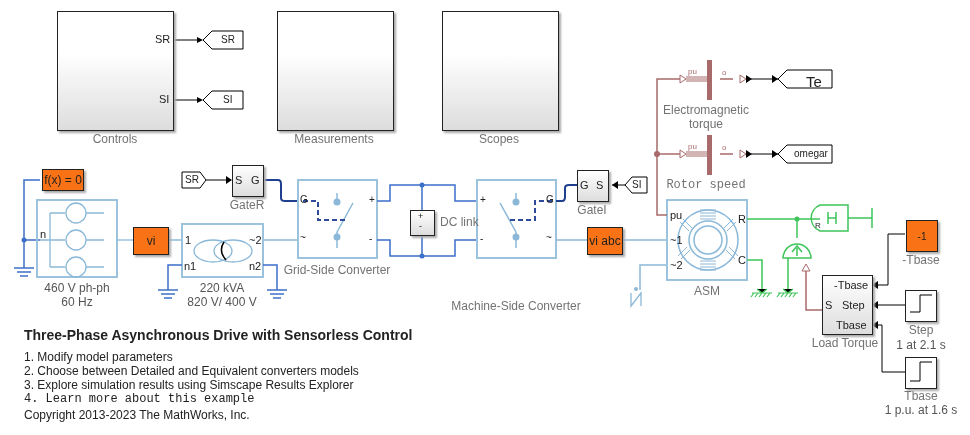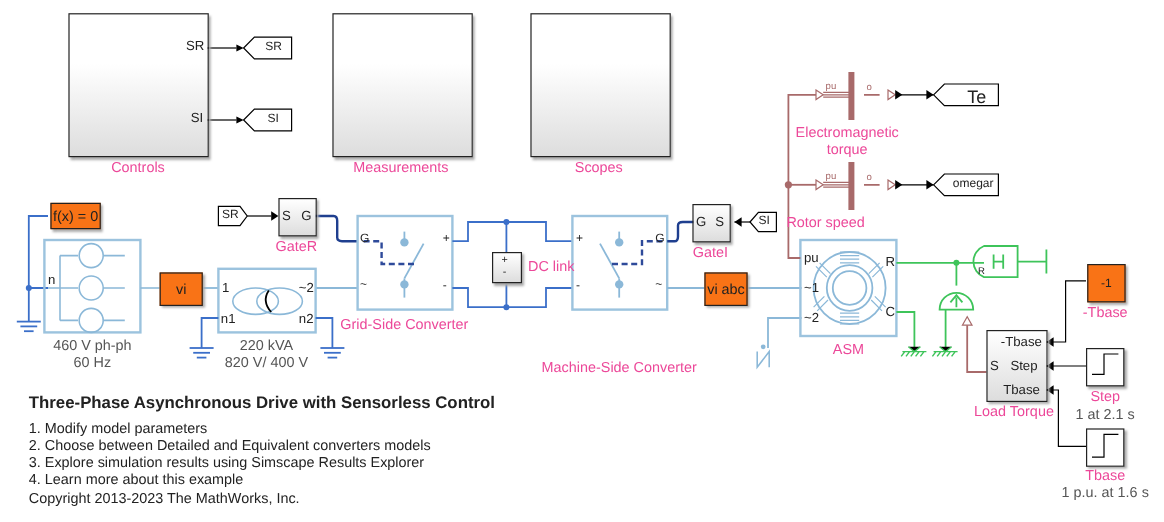--- a/index.html
+++ b/index.html
@@ -1,18 +1,18 @@
 <!DOCTYPE html>
 <html><head>
 <meta charset="utf-8">
 <style>
 html,body{margin:0;padding:0;background:#fff;}
 body{width:970px;height:435px;position:relative;overflow:hidden;font-family:"Liberation Sans",sans-serif;color:#222;}
 svg{position:absolute;left:0;top:0;}
-.lbl{position:absolute;font-size:12px;color:#ec4899;white-space:nowrap;}
+.lbl{position:absolute;font-size:12px;color:#737373;white-space:nowrap;}
 .ctr{transform:translateX(-50%);text-align:center;}
 .gray{color:#555;}
 .sub{position:absolute;border:1px solid #222;background:linear-gradient(#fff 35%,#ddd);box-shadow:2px 2px 2px #aaa;}
 .blk{position:absolute;border:1px solid #222;background:#f97316;box-shadow:2px 2px 2px #aaa;font-size:12px;display:flex;align-items:center;justify-content:center;}
 .gblk{position:absolute;border:1px solid #222;background:linear-gradient(#fff,#ddd);box-shadow:2px 2px 2px #aaa;font-size:11px;}
 .port{position:absolute;font-size:11px;}
 .title{position:absolute;left:24px;top:327px;font-weight:bold;font-size:14px;}
 .link{position:absolute;left:24px;font-size:12px;}
 </style>
 </head>
@@ -261,21 +261,21 @@
 <span class="port" style="left:738px;top:254px;">C</span>
 <span class="lbl ctr" style="left:707px;top:284px;">ASM</span>
 <div style="position:absolute;left:667px;top:200px;width:80px;height:80px;"></div>
 
 <span class="port" style="left:688px;top:67px;font-size:8px;color:#a86a6a;">pu</span>
 <span class="port" style="left:722px;top:68px;font-size:8px;color:#a86a6a;">o</span>
 <span class="lbl ctr" style="left:706px;top:103px;">Electromagnetic</span>
 <span class="lbl ctr" style="left:706px;top:117px;">torque</span>
 <span class="port" style="left:688px;top:142px;font-size:8px;color:#a86a6a;">pu</span>
 <span class="port" style="left:722px;top:143px;font-size:8px;color:#a86a6a;">o</span>
-<span class="lbl ctr" style="left:688px;top:178px;">Rotor speed</span>
+<span class="lbl ctr" style="left:706px;top:178px;font-family:Liberation Mono, monospace;">Rotor speed</span>
 <span class="port" style="left:806px;top:73px;font-size:15px;">Te</span>
 <span class="port" style="left:794px;top:148px;font-size:10px;">omegar</span>
 
 <span class="port" style="left:815px;top:221px;font-size:8px;">R</span>
 <div style="position:absolute;left:806px;top:205px;width:42px;height:26px;"></div>
 <div style="position:absolute;left:783px;top:240px;width:28px;height:20px;"></div>
 
 <div class="gblk" style="left:822px;top:275px;width:49px;height:58px;"></div>
 <span class="port" style="left:825px;top:299px;">S</span>
 <span class="port" style="left:834px;top:279px;">-Tbase</span>
@@ -289,14 +289,14 @@
 <span class="lbl ctr" style="left:921px;top:323px;">Step</span>
 <span class="lbl ctr gray" style="left:921px;top:338px;">1 at 2.1 s</span>
 <div style="position:absolute;left:905px;top:357px;width:30px;height:30px;border:1px solid #222;box-shadow:2px 2px 2px #aaa;"></div>
 <span class="lbl ctr" style="left:921px;top:389px;">Tbase</span>
 <span class="lbl ctr gray" style="left:921px;top:403px;">1 p.u. at 1.6 s</span>
 
 <div class="title">Three-Phase Asynchronous Drive with Sensorless Control</div>
 <div class="link" style="top:350px;">1. Modify model parameters</div>
 <div class="link" style="top:364px;">2. Choose between Detailed and Equivalent converters models</div>
 <div class="link" style="top:378px;">3. Explore simulation results using Simscape Results Explorer</div>
-<div class="link" style="top:392px;">4. Learn more about this example</div>
+<div class="link" style="top:392px;font-family:Liberation Mono, monospace;">4. Learn more about this example</div>
 <div class="link" style="top:408px;">Copyright 2013-2023 The MathWorks, Inc.</div>
 
 </body></html>

